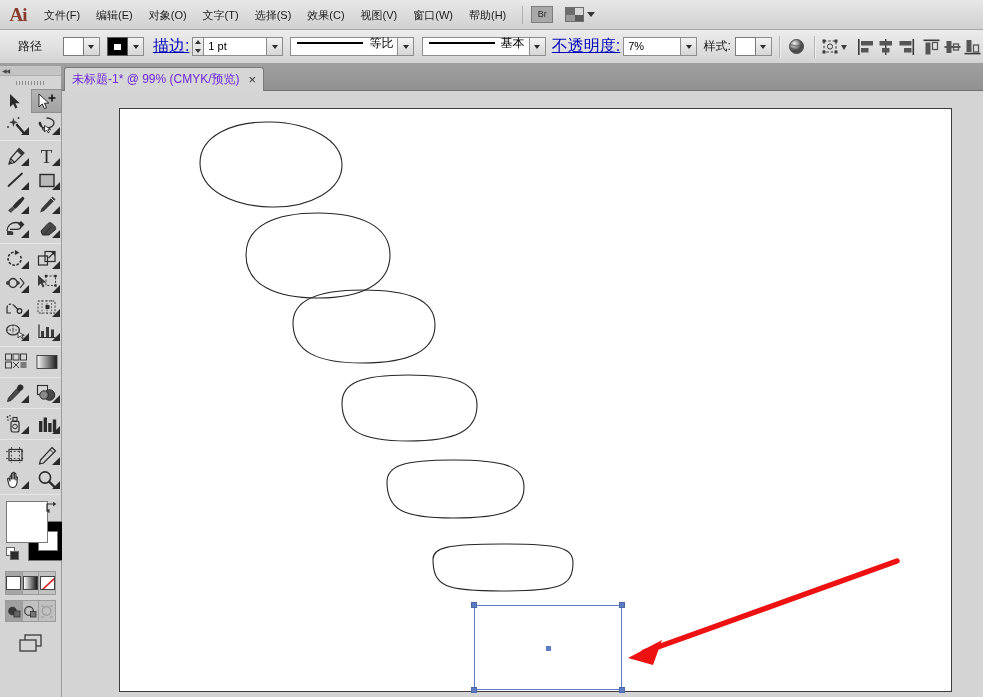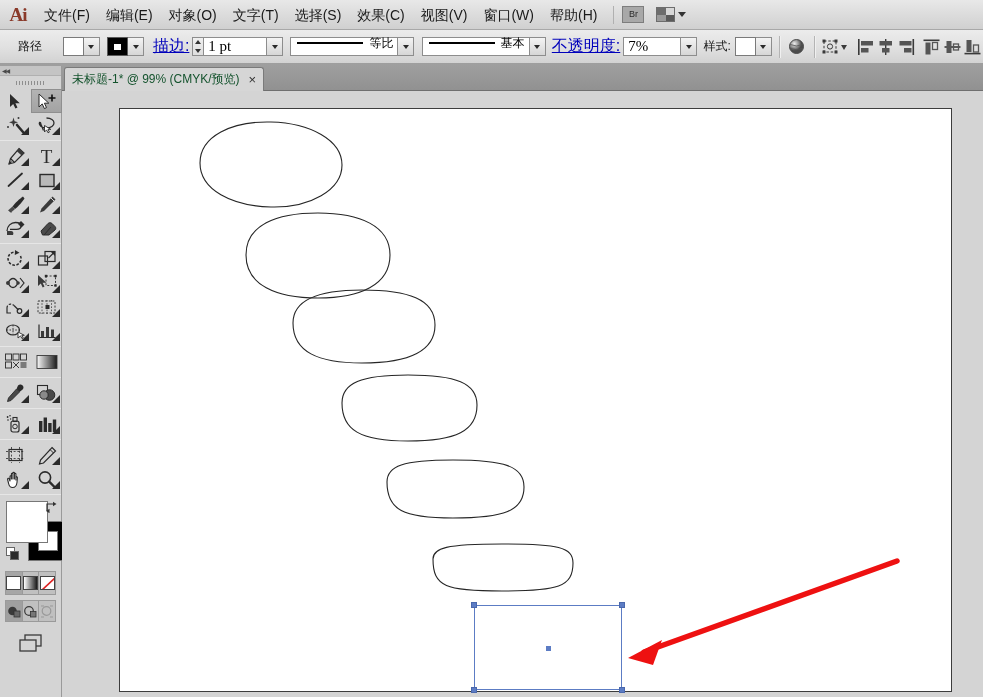--- a/index.html
+++ b/index.html
@@ -19,21 +19,21 @@
     border-bottom: 1px solid #a8a8a8;
     display: flex; align-items: center;
   }
   .ai-logo {
     width: 36px; height: 30px; display: flex; align-items: center; justify-content: center;
     font-family: "Liberation Serif", serif; font-weight: bold; font-size: 19px;
     color: #8a3a2a; letter-spacing: -1px;
   }
   .menu-item {
     padding: 0 8px; height: 24px; line-height: 24px;
-    font-size: 14px; color: #1a1a1a; cursor: default; white-space: nowrap;
+    font-size: 11px; color: #1a1a1a; cursor: default; white-space: nowrap;
   }
   .menu-sep { width: 1px; height: 18px; background: #b0b0b0; margin: 0 8px; }
   .br-btn {
     width: 22px; height: 17px; background: #a8a8a8;
     border: 1px solid #7d7d7d;
     font-size: 9px; color: #2a2a2a; text-align: center; line-height: 15px;
     font-family: "Liberation Sans", sans-serif;
   }
   .arrange-btn { display: flex; align-items: center; margin-left: 12px; }
   .arrange-ico {
@@ -90,21 +90,21 @@
     width: 11px; height: 19px;
     background: linear-gradient(to bottom,#f0f0f0,#dedede);
     border: 1px solid #8d8d8d; border-right: none;
     display: flex; flex-direction: column; align-items: center; justify-content: space-around;
   }
   .spinner i { width:0;height:0;border-left:3px solid transparent;border-right:3px solid transparent; }
   .spinner i:first-child { border-bottom: 4px solid #333; }
   .spinner i:last-child { border-top: 4px solid #333; }
   .num-field {
     height: 19px; background: #fff; border: 1px solid #8d8d8d;
-    font-family: Liberation Serif, serif; font-size: 15px; color: #000;
+    font-family: Liberation Sans, sans-serif; font-size: 11px; color: #000;
     line-height: 17px; padding-left: 4px;
   }
   .combo {
     height: 19px; background: #fff; border: 1px solid #8d8d8d;
     display: flex; align-items: center; justify-content: flex-end;
     padding: 0 4px 7px 6px; position: relative;
   }
   .combo .rule { flex: 1; height: 2px; background: #000; margin-right: 6px; }
   .combo .ctext { font-size: 12px; color: #000; white-space: nowrap; }
 
@@ -116,21 +116,21 @@
     position: absolute; left: 0; top: 64px; width: 983px; height: 27px;
     background: linear-gradient(to bottom,#9f9f9f,#919191);
     border-bottom: 1px solid #6f6f6f;
   }
   .doctab {
     position: absolute; left: 64px; top: 3px; height: 24px;
     background: #d6d6d6; border: 1px solid #7a7a7a; border-bottom: none;
     border-radius: 3px 3px 0 0;
     display: flex; align-items: center; padding: 0 7px;
   }
-  .doctab-label { font-size: 12px; color: #14532d; white-space: nowrap; }
+  .doctab-label { font-size: 12px; color: #6d28d9; white-space: nowrap; }
   .doctab-close { margin-left: 9px; font-size: 13px; color: #333; line-height: 1; }
 
   
   .toolbox {
     position: absolute; left: 0; top: 66px; width: 62px; height: 631px;
     background: #d4d4d4; border-right: 1px solid #9a9a9a;
   }
   .tb-head { height: 10px; background: #c4c4c4; border-bottom:1px solid #b0b0b0;
     display:flex; align-items:center; padding-left:2px; }
   .tb-head::before { content:'\25C0\25C0'; font-size:6px; color:#4a4a4a; letter-spacing:-1px; }

